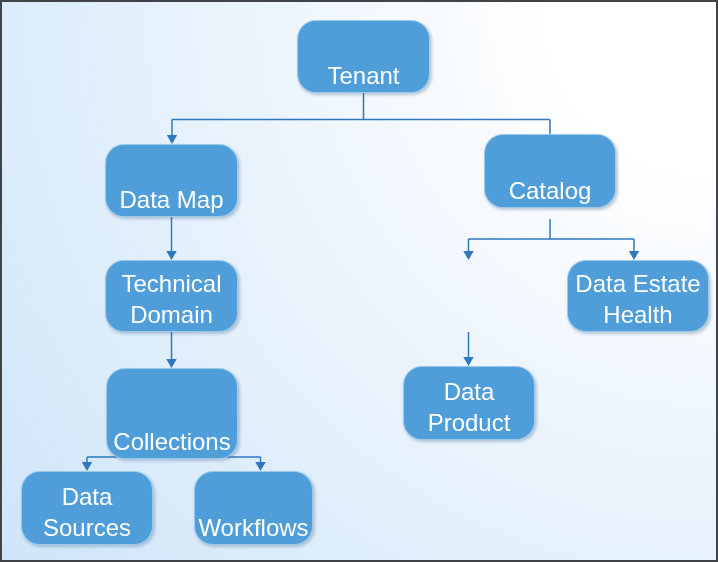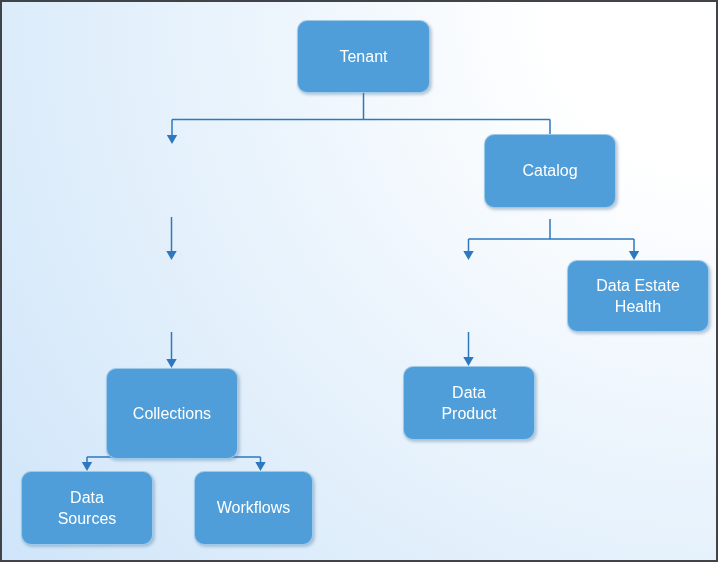--- a/index.html
+++ b/index.html
@@ -16,26 +16,26 @@
   }
   .connectors {
     position: absolute; left: 0; top: 0;
     width: 718px; height: 562px;
     pointer-events: none;
   }
   .node {
     position: absolute;
     background: #4f9ed9;
     border: 1px solid rgba(255,255,255,0.45);
-    border-radius: 10px;
+    border-radius: 19px;
     box-sizing: border-box;
     color: #ffffff;
-    display: flex; align-items: center; justify-content: center;
+    display: flex; align-items: flex-end; justify-content: center;
     text-align: center;
-    font-size: 16px; line-height: 1.32;
+    font-size: 24px; line-height: 1.32;
     box-shadow: 1.5px 2px 3px rgba(84, 120, 155, 0.38);
   }
   .node .label { white-space: pre-line; }
 </style>
 </head>
 <body>
 
 <div class="canvas">
 
   <svg class="connectors" width="718" height="562" viewBox="0 0 718 562" xmlns="http://www.w3.org/2000/svg">
@@ -57,25 +57,32 @@
       <polygon points="466.5,258 461.3,249 471.7,249"></polygon>
       <polygon points="632,258 626.8,249 637.2,249"></polygon>
       <polygon points="466.5,364 461.3,355 471.7,355"></polygon>
     </g>
   </svg>
 
   <div class="node" style="left:295px; top:18px; width:133px; height:73px">
     <span class="label">Tenant</span>
   </div>
 
+  <div class="node" style="left:103px; top:142px; width:133px; height:73px">
+    <span class="label">Data Map</span>
+  </div>
 
   <div class="node" style="left:482px; top:132px; width:132px; height:74px">
     <span class="label">Catalog</span>
   </div>
 
+  <div class="node" style="left:103px; top:258px; width:133px; height:72px">
+    <span class="label">Technical
+Domain</span>
+  </div>
 
 
   <div class="node" style="left:565px; top:258px; width:142px; height:72px">
     <span class="label">Data Estate
 Health</span>
   </div>
 
   <div class="node" style="left:104px; top:366px; width:132px; height:91px">
     <span class="label">Collections</span>
   </div>

